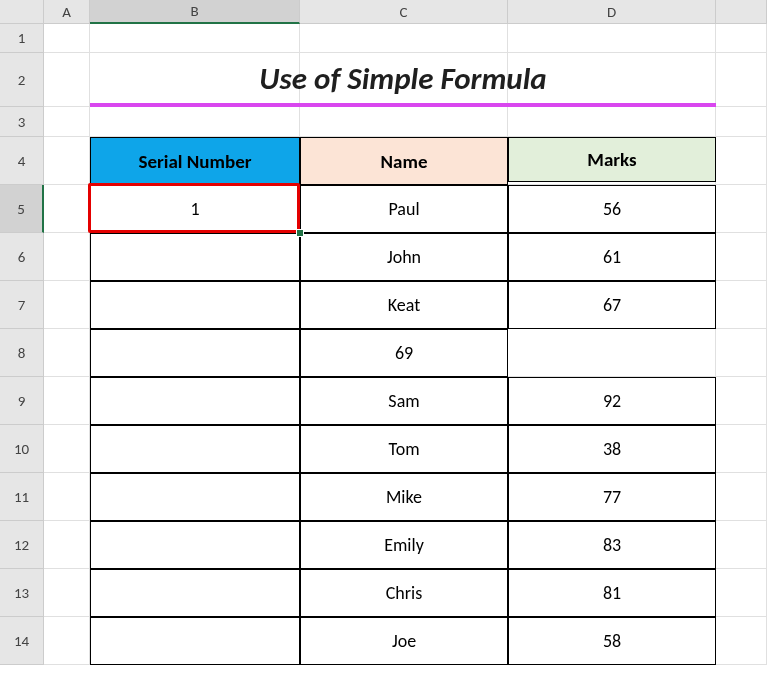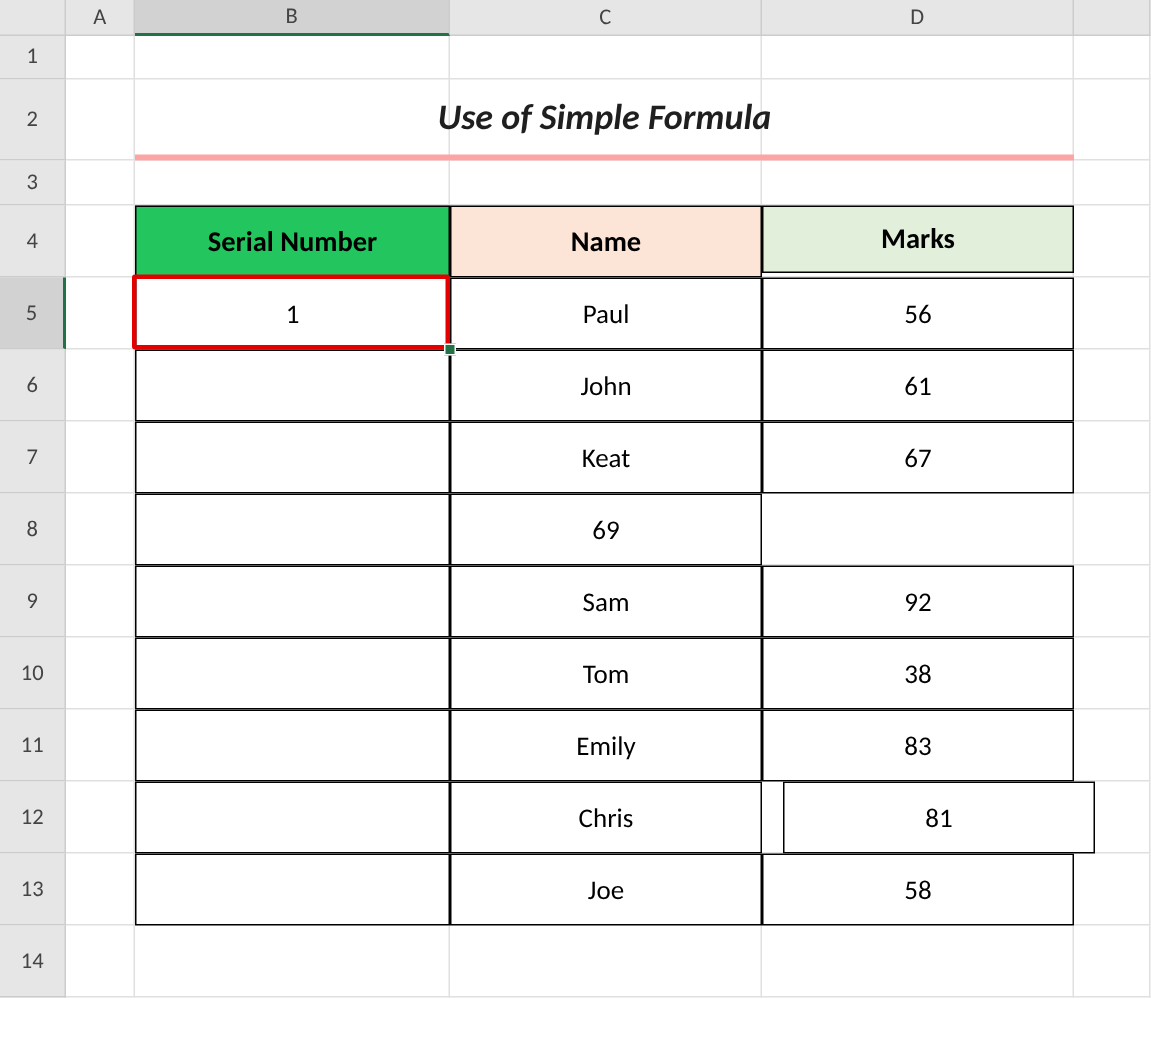--- a/index.html
+++ b/index.html
@@ -74,46 +74,46 @@
   .bg-cell {
     border-right: 1px solid #e0e0e0;
     border-bottom: 1px solid #e0e0e0;
   }
   .content {
     position: absolute;
     left: 44px; top: 24px;
   }
   .title-cell {
     position: absolute;
-    font-size: 24px;
+    font-size: 31px;
     font-weight: bold;
     font-style: italic;
     color: #1f1f1f;
     display: flex;
     align-items: center;
     justify-content: center;
-    border-bottom: 4px solid #fca5a5;
+    border-bottom: 4px solid #d946ef;
   }
   .data-table {
     position: absolute;
     display: flex;
     flex-direction: column;
   }
   .data-row { display: flex; }
   .data-cell {
     border: 1px solid #000;
     display: flex;
     align-items: center;
     justify-content: center;
     font-size: 18px;
     color: #000;
     background: #fff;
   }
   .hdr { font-weight: bold; font-size: 19px; }
-  .hdr.c0 { background: #22c55e; text-align: right; }
+  .hdr.c0 { background: #0ea5e9; text-align: right; }
   .hdr.c1 { background: #fce4d6; }
   .hdr.c2 { background: #e2efda; }
   .selection-box {
     position: absolute;
     border: 3px solid #e40000;
     pointer-events: none;
     border-radius: 2px;
   }
   .fill-handle {
     position: absolute;
@@ -304,27 +304,32 @@
           <div class="data-cell" style="width: 208px; height: 48px;">Sam</div>
           <div class="data-cell" style="width: 208px; height: 48px;">92</div>
         </div>
         <div class="data-row">
           <div class="data-cell" style="width: 210px; height: 48px;"></div>
           <div class="data-cell" style="width: 208px; height: 48px;">Tom</div>
           <div class="data-cell" style="width: 208px; height: 48px;">38</div>
         </div>
         <div class="data-row">
           <div class="data-cell" style="width: 210px; height: 48px;"></div>
+          <div class="data-cell" style="width: 208px; height: 48px;">Mike</div>
+          <div class="data-cell" style="width: 208px; height: 48px;">77</div>
+        </div>
+        <div class="data-row">
+          <div class="data-cell" style="width: 210px; height: 48px;"></div>
           <div class="data-cell" style="width: 208px; height: 48px;">Emily</div>
           <div class="data-cell" style="width: 208px; height: 48px;">83</div>
         </div>
         <div class="data-row">
           <div class="data-cell" style="width: 210px; height: 48px;"></div>
           <div class="data-cell" style="width: 208px; height: 48px;">Chris</div>
-          <div class="data-cell" style="width: 208px; height: 48px; margin-left: 14px;">81</div>
+          <div class="data-cell" style="width: 208px; height: 48px;">81</div>
         </div>
         <div class="data-row">
           <div class="data-cell" style="width: 210px; height: 48px;"></div>
           <div class="data-cell" style="width: 208px; height: 48px;">Joe</div>
           <div class="data-cell" style="width: 208px; height: 48px;">58</div>
         </div>
       </div>
     <div class="selection-box" id="selection-box" style="left: 44px; top: 159px; width: 212px; height: 50px;"></div>
     <div class="fill-handle" id="fill-handle" style="left: 252px; top: 205px;"></div>
   </div>

